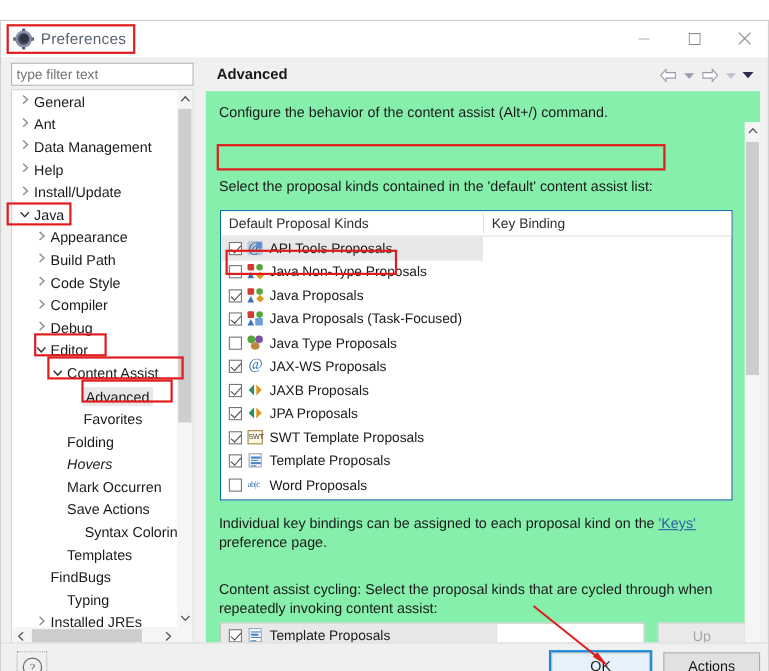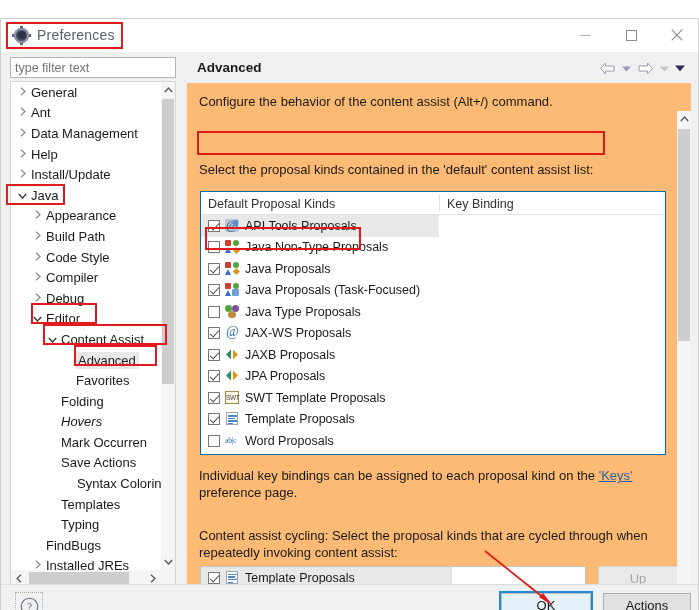--- a/index.html
+++ b/index.html
@@ -170,21 +170,21 @@
     width: 20px; height: 19px;
     display: flex; align-items: center; justify-content: center;
   }
   .caretbtn {
     width: 14px; height: 19px;
     display: flex; align-items: center; justify-content: center;
   }
 
   #panel-body {
     position: absolute; left: 0; top: 28px; width: 504px; height: 504px;
-    background: #fdba74;
+    background: #86efac;
     overflow: hidden;
   }
   #panel-scroll-area {
     position: absolute; left: 0; top: 0; width: 490px; height: 504px;
     overflow: hidden;
   }
 
   .desc-line {
     position: absolute; font-size: 13px; color: #1a1a1a; white-space: nowrap;
   }
@@ -523,27 +523,27 @@
           <span class="tlabel">Save Actions</span>
         </div>
         <div class="tree-item" style="padding-left: 50px;">
           <span class="twisty"></span>
           <span class="tlabel">Syntax Coloring</span>
         </div>
         <div class="tree-item" style="padding-left: 34px;">
           <span class="twisty"></span>
           <span class="tlabel">Templates</span>
         </div>
+        <div class="tree-item" style="padding-left: 19px;">
+          <span class="twisty"></span>
+          <span class="tlabel">FindBugs</span>
+        </div>
         <div class="tree-item" style="padding-left: 34px;">
           <span class="twisty"></span>
           <span class="tlabel">Typing</span>
-        </div>
-        <div class="tree-item" style="padding-left: 19px;">
-          <span class="twisty"></span>
-          <span class="tlabel">FindBugs</span>
         </div>
         <div class="tree-item" style="padding-left: 19px;">
           <span class="twisty"><svg width="6" height="9" viewBox="0 0 6 9">
               <polyline points="1,0.8 5,4.5 1,8.2" fill="none" stroke="#8d8d8d" stroke-width="1.3"></polyline>
             </svg></span>
           <span class="tlabel">Installed JREs</span>
         </div>
       </div>
 
     <div id="tree-vsb">

